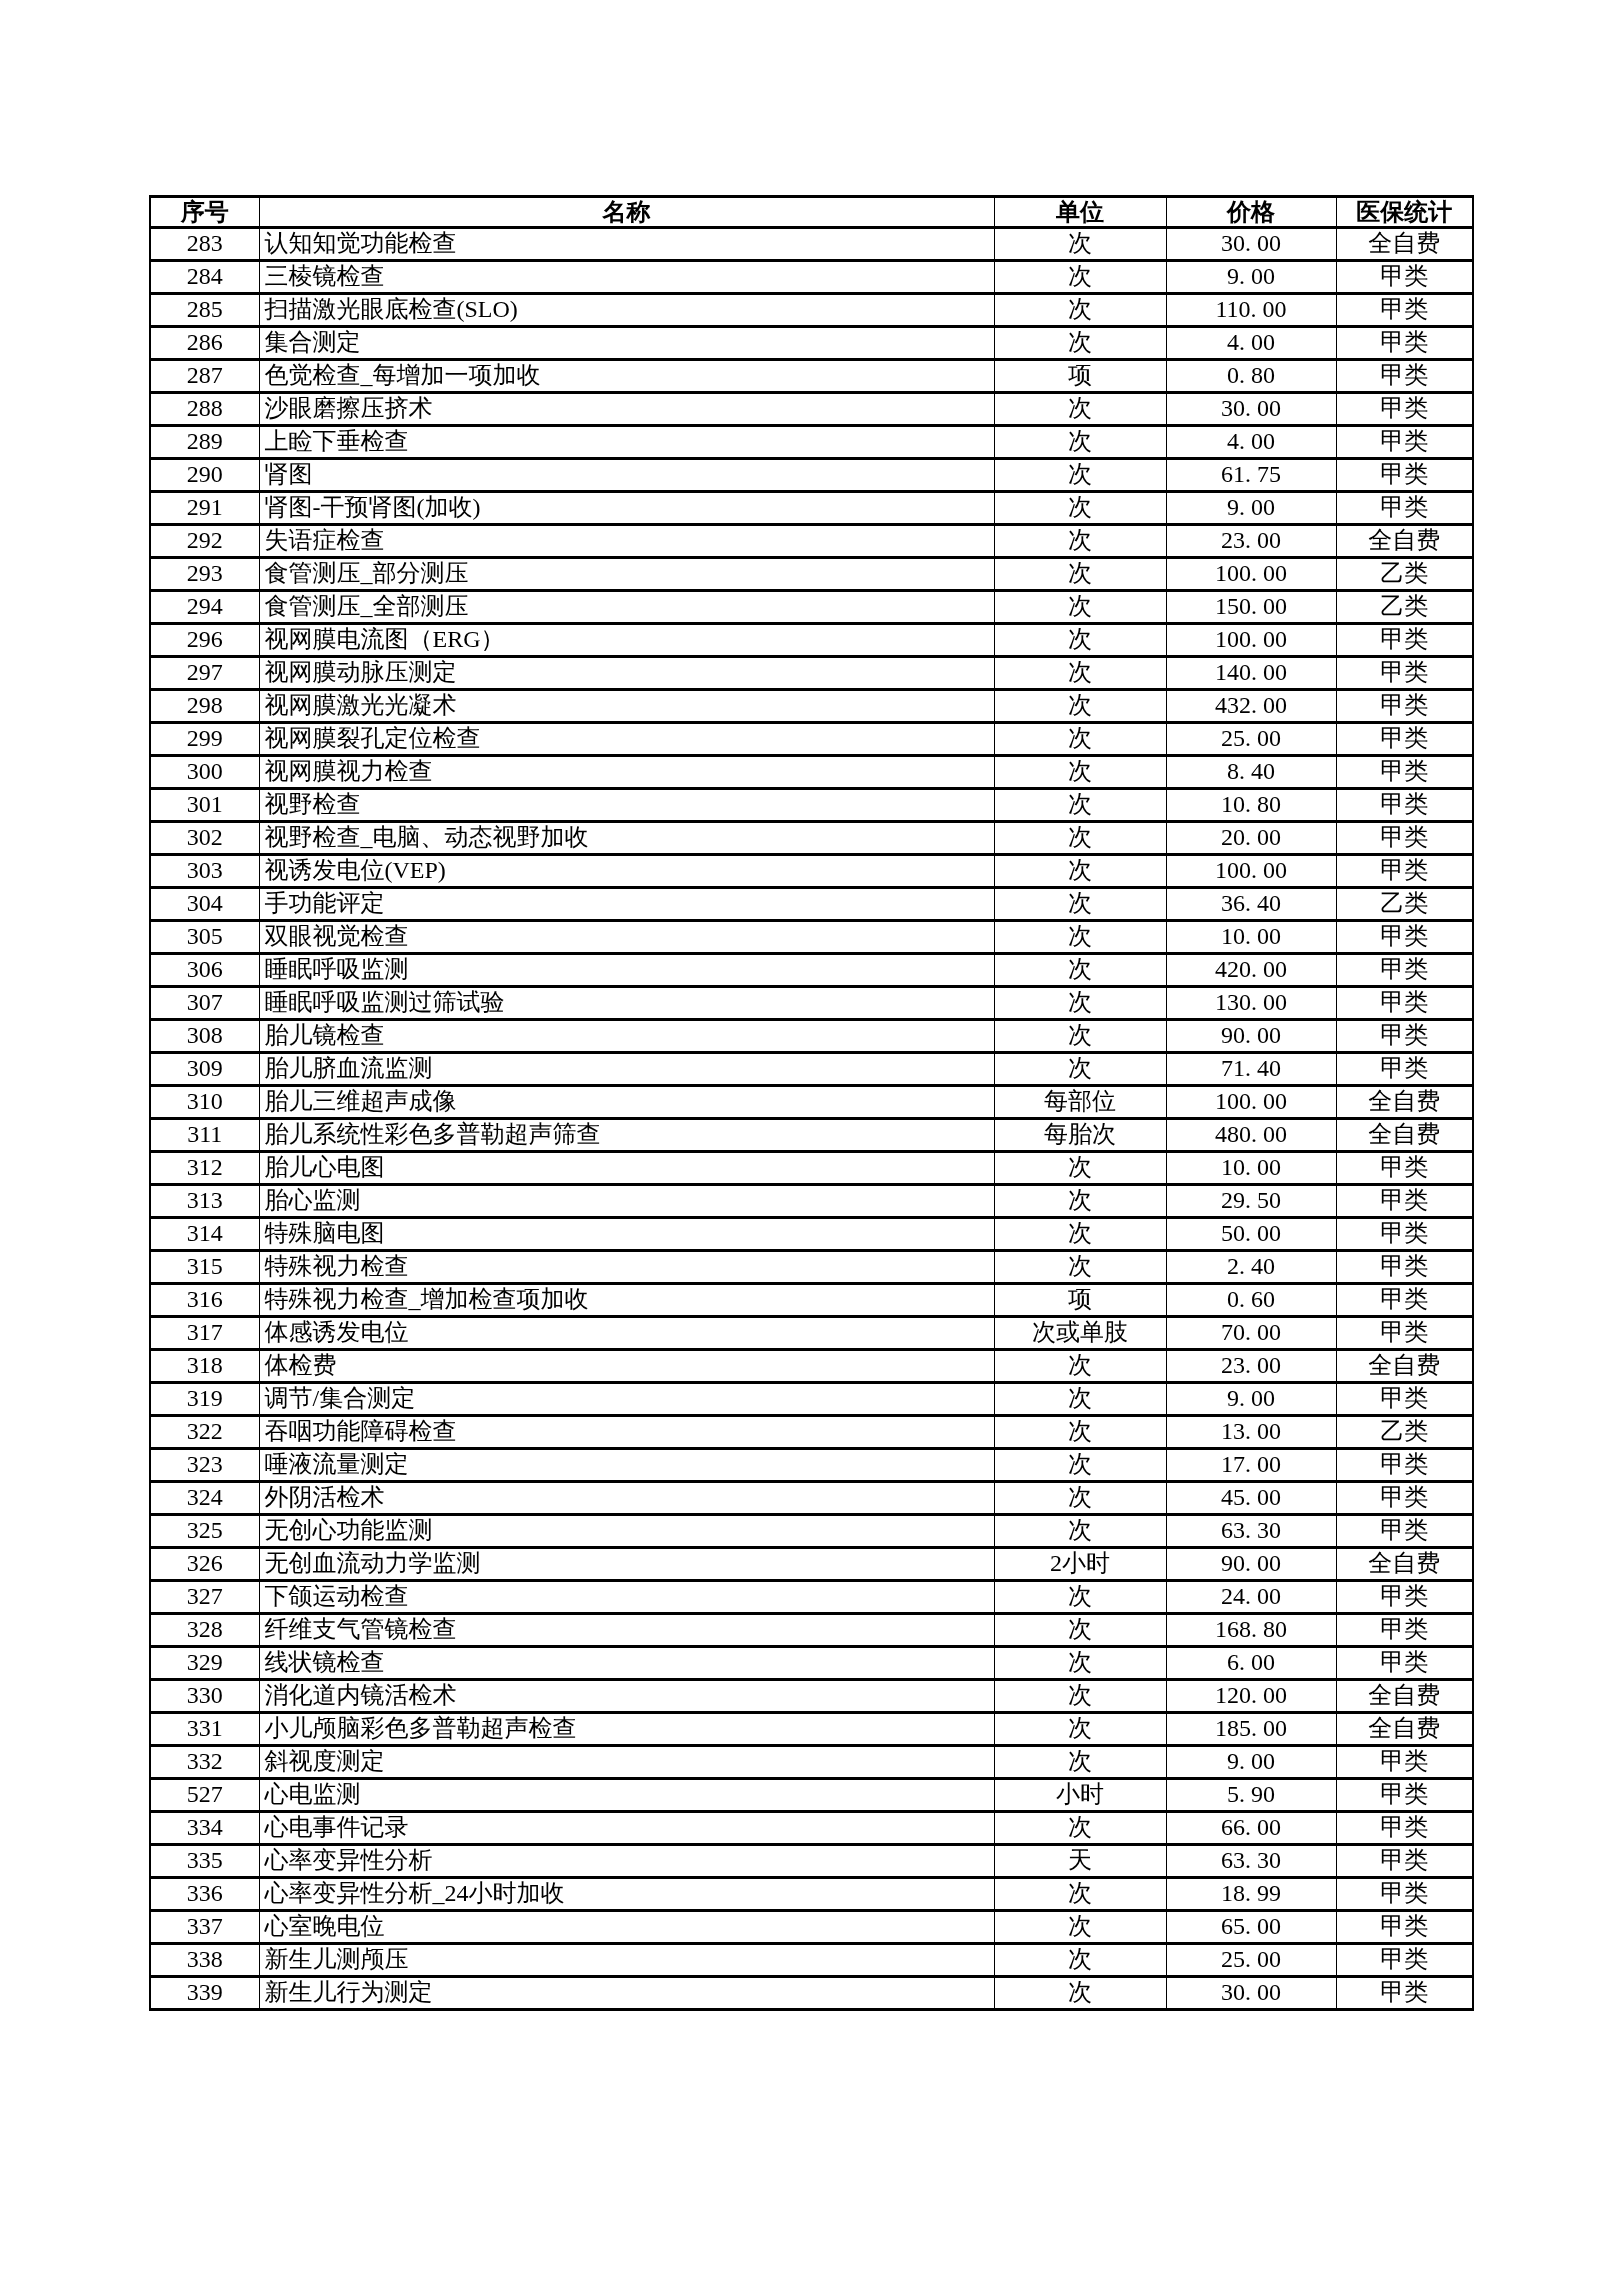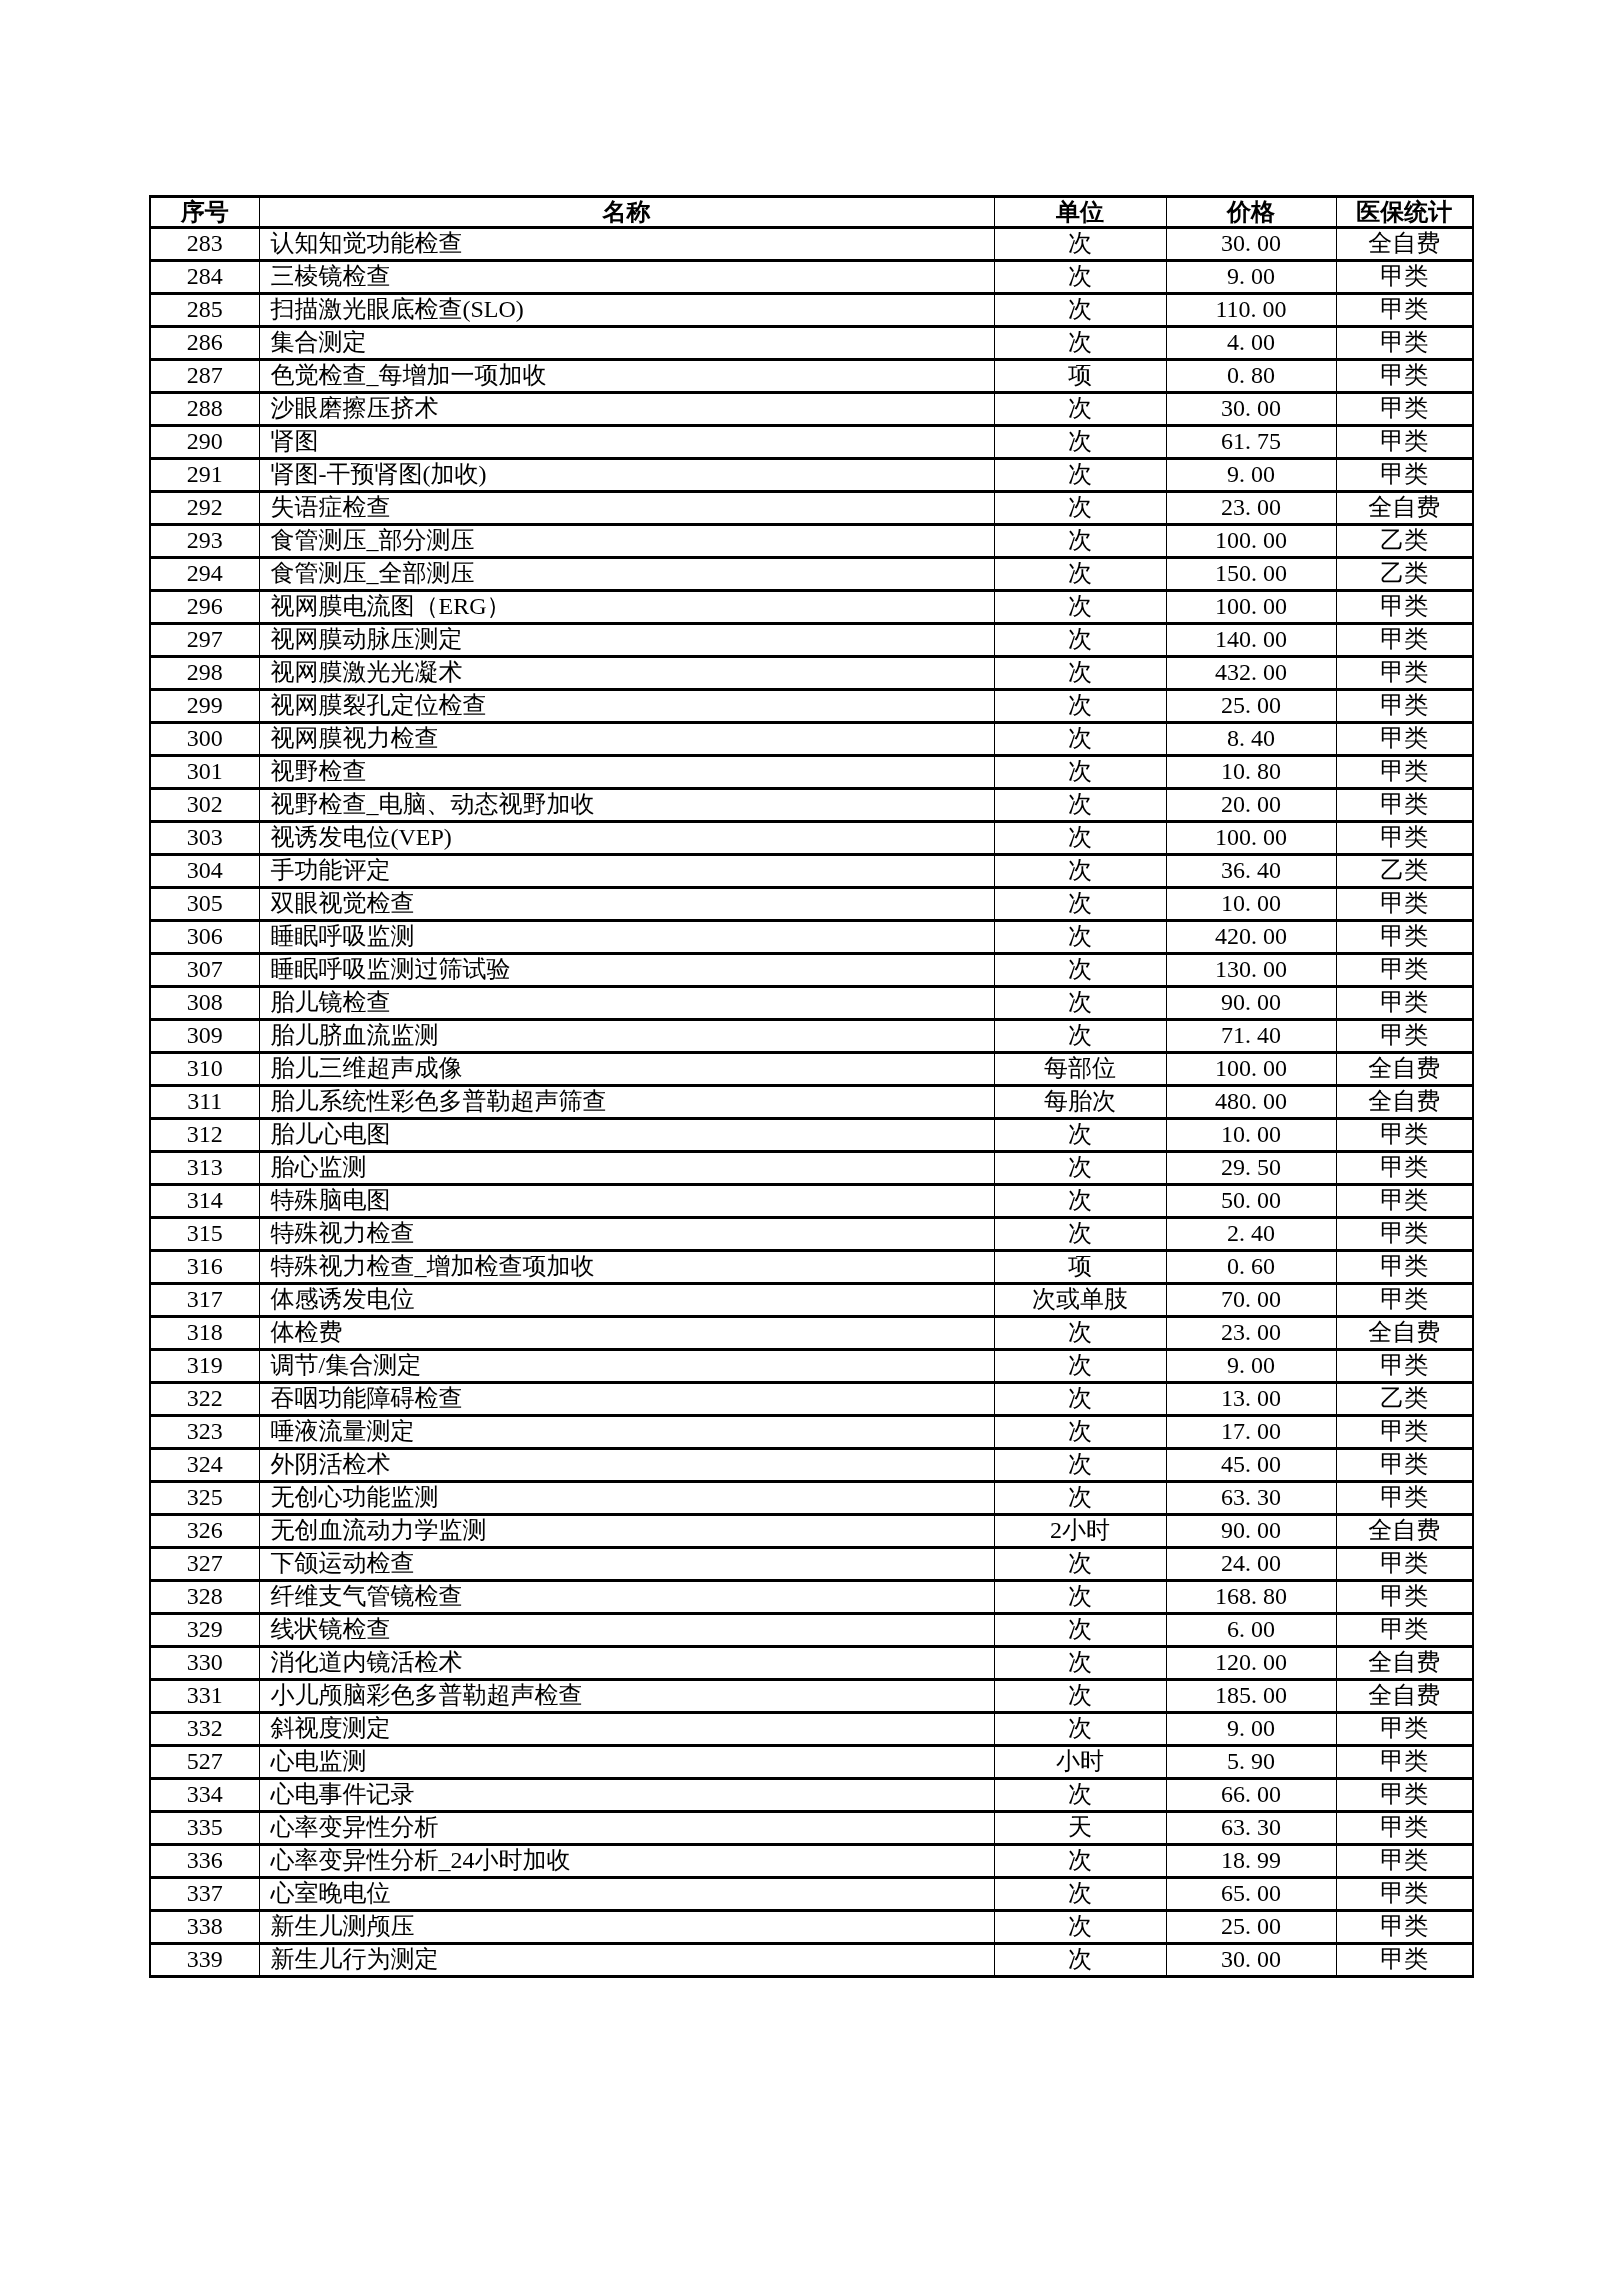--- a/index.html
+++ b/index.html
@@ -46,21 +46,21 @@
     font-weight: bold;
     height: 27.5px;
     border-bottom-width: 3.6px;
   }
   tbody td {
     height: 30px;
     font-weight: normal;
   }
   td.c-name {
     text-align: left;
-    padding-left: 11px;
+    padding-left: 5px;
   }
 </style>
 </head>
 <body>
 
 <div class="page">
   <table class="price-table">
     <colgroup>
       <col style="width:109px">
       <col style="width:735px">
@@ -119,20 +119,27 @@
   </tr>
 
   <tr>
     <td class="c-no">288</td>
     <td class="c-name">沙眼磨擦压挤术</td>
     <td class="c-unit">次</td>
     <td class="c-price">30. 00</td>
     <td class="c-cat">甲类</td>
   </tr>
 
+  <tr>
+    <td class="c-no">289</td>
+    <td class="c-name">上睑下垂检查</td>
+    <td class="c-unit">次</td>
+    <td class="c-price">4. 00</td>
+    <td class="c-cat">甲类</td>
+  </tr>
 
   <tr>
     <td class="c-no">290</td>
     <td class="c-name">肾图</td>
     <td class="c-unit">次</td>
     <td class="c-price">61. 75</td>
     <td class="c-cat">甲类</td>
   </tr>
 
   <tr>

